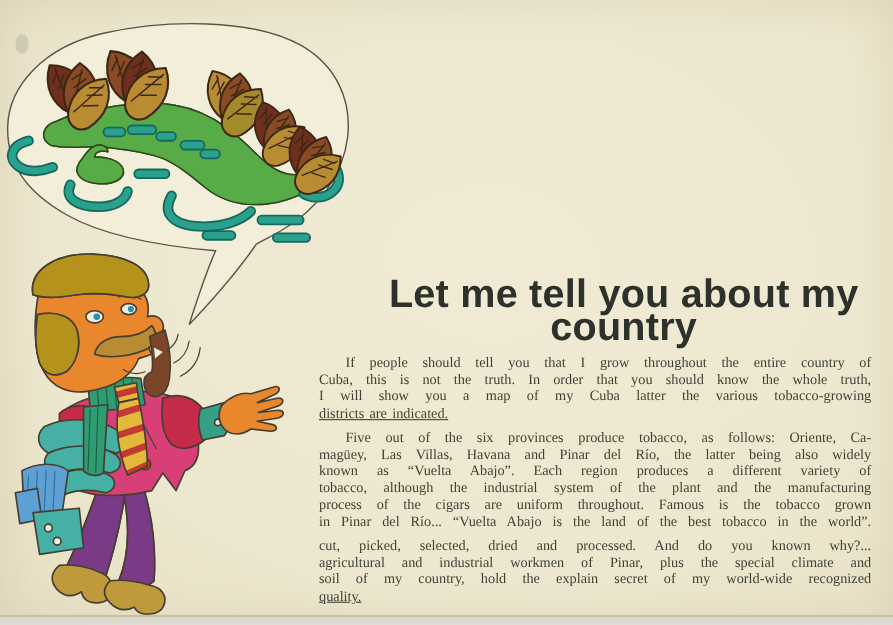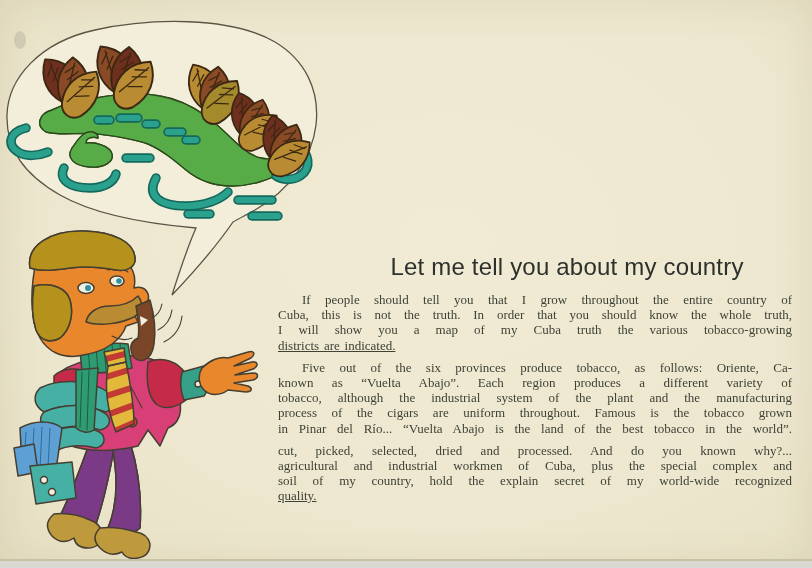--- a/index.html
+++ b/index.html
@@ -4,24 +4,24 @@
 <style>
   html,body{margin:0;padding:0;}
   body{width:812px;height:568px;overflow:hidden;font-family:"Liberation Serif",serif;}
   .page{position:relative;width:812px;height:568px;
     background:radial-gradient(ellipse at 55% 42%, #f1ebd5 0%, #ede7cf 62%, #e6dfc3 100%);
     box-shadow:inset 0 0 40px rgba(120,105,60,.12);}
   .scan-edge{position:absolute;left:0;right:0;bottom:0;height:9px;
     background:linear-gradient(#c9c1a4 0 2px,#d9d8d1 2px 100%);}
   .illustration{position:absolute;left:0;top:0;width:330px;height:560px;}
   .text-block{position:absolute;left:278px;top:252px;width:514px;color:#3d4136;}
-  .heading{font-family:"Liberation Sans",sans-serif;font-weight:400;font-size:24px;
+  .heading{font-family:"Liberation Sans",sans-serif;font-weight:700;font-size:36px;
     line-height:30px;color:#2c312c;text-align:center;padding-left:64px;letter-spacing:.2px;
     margin:0 0 10px 0;}
-  .para{margin:0 0 7px 0;}
+  .para{margin:0 0 7px 12px;}
   .line{font-size:13px;line-height:15.2px;text-align:justify;text-align-last:justify;
     word-spacing:1.5px;white-space:normal;}
   .line.first{text-indent:24px;}
   .line.last{text-align-last:left;text-decoration:underline;}
   
   .ol{stroke:#453e31;stroke-width:1.5;stroke-linejoin:round;}
   .ol-thin{stroke:#453e31;stroke-width:1.1;stroke-linejoin:round;fill:none;stroke-linecap:round;}
   .bubble{stroke:#5a5444;stroke-width:1.3;}
   .island{stroke:#2c4a1a;stroke-width:1.4;stroke-linejoin:round;}
   .water-under{fill:none;stroke:#15695c;stroke-width:9.5;stroke-linecap:round;}
@@ -198,34 +198,35 @@
       <path class="ol-thin" d="M152,318 q8,-4 10,-14 M158,330 q12,-6 14,-20 M164,342 q16,-8 18,-26"></path>
     </g>
   </svg>
 
   <div class="text-block">
     <h1 class="heading">Let me tell you about my country</h1>
 
     <div class="para">
       <div class="line first">If people should tell you that I grow throughout the entire country of</div>
       <div class="line">Cuba, this is not the truth. In order that you should know the whole truth,</div>
-      <div class="line">I will show you a map of my Cuba truth the various tobacco-growing</div>
+      <div class="line">I will show you a map of my Cuba latter the various tobacco-growing</div>
       <div class="line last">districts are indicated.</div>
     </div>
 
     <div class="para">
       <div class="line first">Five out of the six provinces produce tobacco, as follows: Oriente, Ca-</div>
+      <div class="line">magüey, Las Villas, Havana and Pinar del Río, the latter being also widely</div>
       <div class="line">known as “Vuelta Abajo”. Each region produces a different variety of</div>
       <div class="line">tobacco, although the industrial system of the plant and the manufacturing</div>
       <div class="line">process of the cigars are uniform throughout. Famous is the tobacco grown</div>
       <div class="line">in Pinar del Río... “Vuelta Abajo is the land of the best tobacco in the world”.</div>
     </div>
 
     <div class="para">
       <div class="line">cut, picked, selected, dried and processed. And do you known why?...</div>
-      <div class="line">agricultural and industrial workmen of Cuba, plus the special complex and</div>
+      <div class="line">agricultural and industrial workmen of Pinar, plus the special climate and</div>
       <div class="line">soil of my country, hold the explain secret of my world-wide recognized</div>
       <div class="line last">quality.</div>
     </div>
   </div>
 
   <div class="scan-edge"></div>
 </div>
 
 </body></html>

